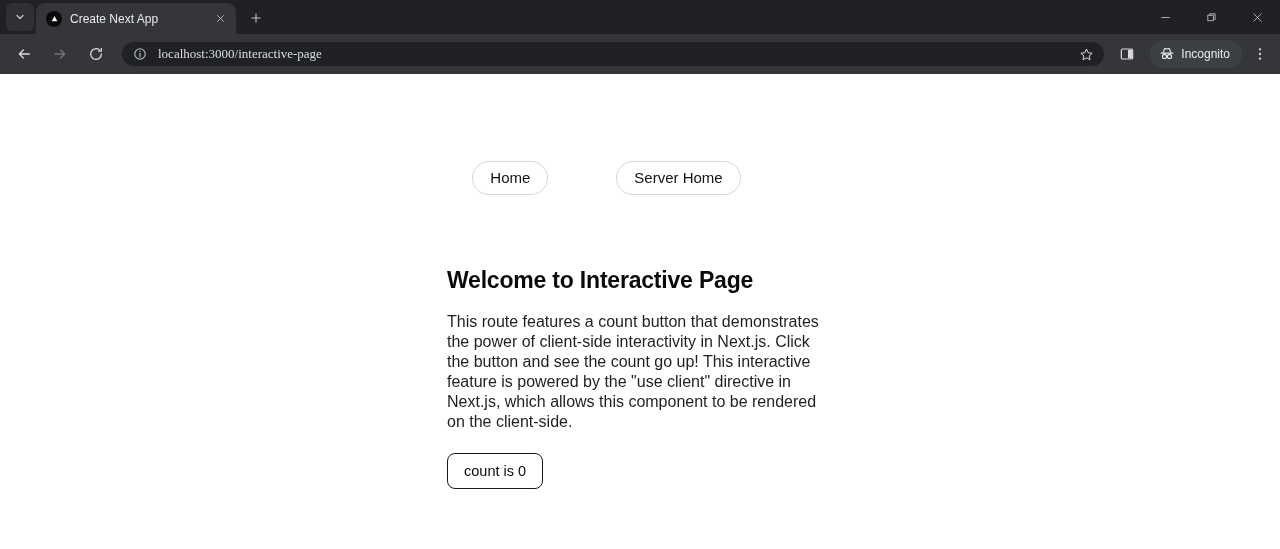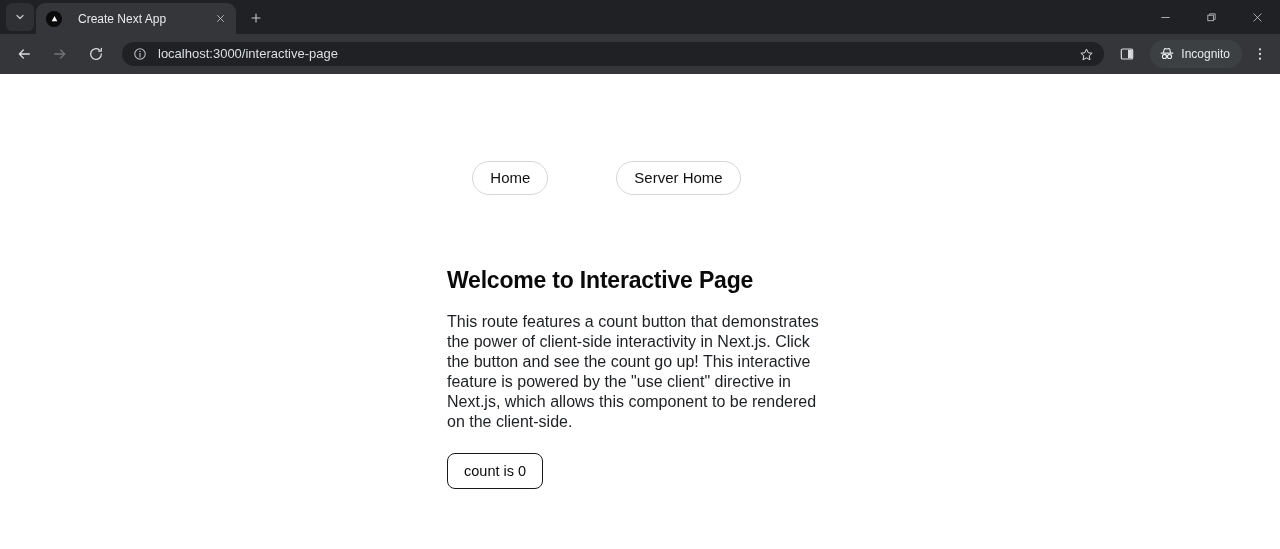--- a/index.html
+++ b/index.html
@@ -30,21 +30,21 @@
     flex: none;
   }
   .tab-search svg { width: 12px; height: 12px; }
 
   .tab {
     width: 200px; height: 31px;
     background: #35363a;
     border-radius: 9px 9px 0 0;
     display: flex; align-items: center;
     padding: 0 8px 0 10px;
-    gap: 16px;
+    gap: 8px;
     position: relative;
     flex: none;
   }
   .tab-favicon {
     width: 16px; height: 16px;
     border-radius: 50%;
     background: #0a0a0a;
     display: flex; align-items: center; justify-content: center;
     flex: none;
   }
@@ -110,20 +110,21 @@
   .omnibox {
     flex: 1;
     height: 24px;
     background: #202124;
     border-radius: 14px;
     display: flex;
     align-items: center;
     margin: 0 6px 0 8px;
     padding: 0 6px 0 10px;
     min-width: 0;
+    font-family: Liberation Serif, serif;
   }
   .omni-info { width: 16px; height: 16px; flex: none; display: flex; align-items: center; justify-content: center; }
   .omni-info svg { width: 14px; height: 14px; }
   .omni-url {
     flex: 1;
     font-size: 13px;
     color: #dcdfe3;
     margin-left: 10px;
     white-space: nowrap;
     overflow: hidden;

